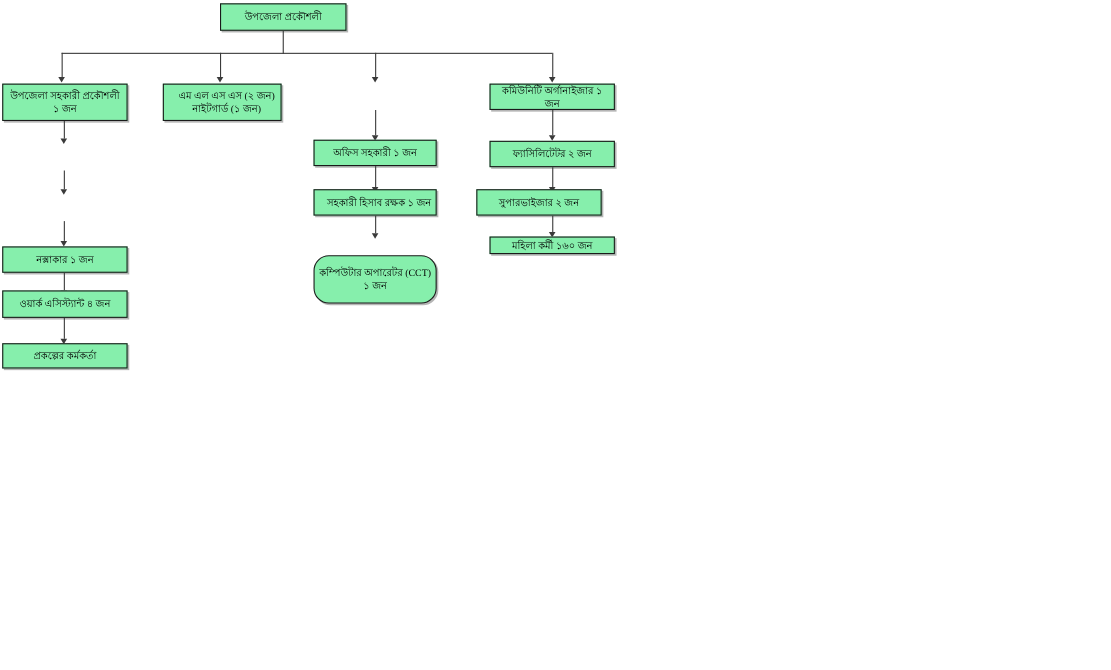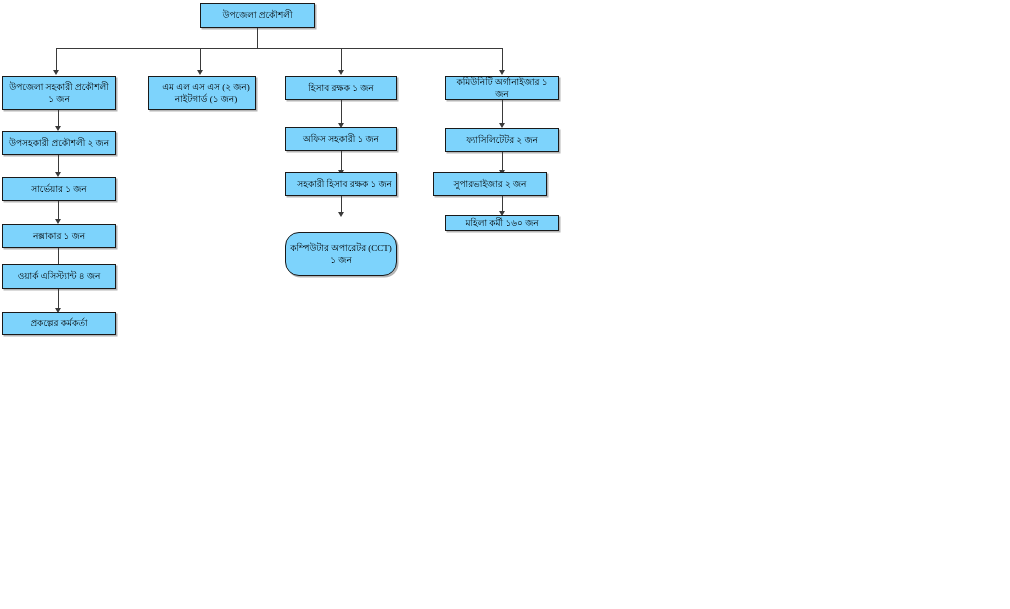--- a/index.html
+++ b/index.html
@@ -12,21 +12,21 @@
     width: 1010px;
     height: 609px;
     background: #ffffff;
     font-family: "Liberation Serif", "DejaVu Serif", serif;
     overflow: hidden;
   }
   .node {
     position: absolute;
     box-sizing: border-box;
     border: 1px solid #1a1a1a;
-    background: #7dd3fc;
+    background: #86efac;
     display: flex;
     align-items: center;
     justify-content: center;
     text-align: center;
     font-size: 9px;
     line-height: 1.35;
     color: #000000;
     padding: 2px 4px;
     box-shadow: 1.5px 1.5px 0 0 rgba(120,120,120,0.55);
   }
@@ -79,29 +79,23 @@
 
   <div class="vline" style="left:502px; top:48px; height:22px;"></div>
   <div class="arrowhead" style="left:499px; top:70px;"></div>
 
   <div class="node" style="left:2px; top:76px; width:114px; height:34px;align-items:center;">
     <span class="node-text">উপজেলা সহকারী প্রকৌশলী ১ জন</span>
   </div>
 
   <div class="vline" style="left:58px; top:110px; height:16px;"></div>
   <div class="arrowhead" style="left:55px; top:126px;"></div>
-  <div class="node" style="left:2px; top:131px; width:114px; height:24px;">
-    <span class="node-text">উপসহকারী প্রকৌশলী ২ জন</span>
-  </div>
 
   <div class="vline" style="left:58px; top:155px; height:17px;"></div>
   <div class="arrowhead" style="left:55px; top:172px;"></div>
-  <div class="node" style="left:2px; top:177px; width:114px; height:24px;">
-    <span class="node-text">সার্ভেয়ার ১ জন</span>
-  </div>
 
   <div class="vline" style="left:58px; top:201px; height:18px;"></div>
   <div class="arrowhead" style="left:55px; top:219px;"></div>
   <div class="node" style="left:2px; top:224px; width:114px; height:24px;">
     <span class="node-text">নক্সাকার ১ জন</span>
   </div>
 
   <div class="vline" style="left:58px; top:248px; height:16px;"></div>
   <div class="arrowhead" style="left:55px; top:264px;"></div>
   <div class="node" style="left:2px; top:264px; width:114px; height:25px;">
@@ -112,23 +106,20 @@
   <div class="arrowhead" style="left:55px; top:308px;"></div>
   <div class="node" style="left:2px; top:312px; width:114px; height:23px;">
     <span class="node-text">প্রকল্পের কর্মকর্তা</span>
   </div>
 
   <div class="node" style="left:148px; top:76px; width:108px; height:34px;padding-left:12px;">
     <span class="node-text">এম এল এস এস (২ জন)
 নাইটগার্ড (১ জন)</span>
   </div>
 
-  <div class="node" style="left:285px; top:76px; width:112px; height:24px;">
-    <span class="node-text">হিসাব রক্ষক ১ জন</span>
-  </div>
 
   <div class="vline" style="left:341px; top:100px; height:23px;"></div>
   <div class="arrowhead" style="left:338px; top:123px;"></div>
   <div class="node" style="left:285px; top:127px; width:112px; height:24px;">
     <span class="node-text">অফিস সহকারী ১ জন</span>
   </div>
 
   <div class="vline" style="left:341px; top:151px; height:19px;"></div>
   <div class="arrowhead" style="left:338px; top:170px;"></div>
   <div class="node" style="left:285px; top:172px; width:112px; height:24px;text-align:right;">

